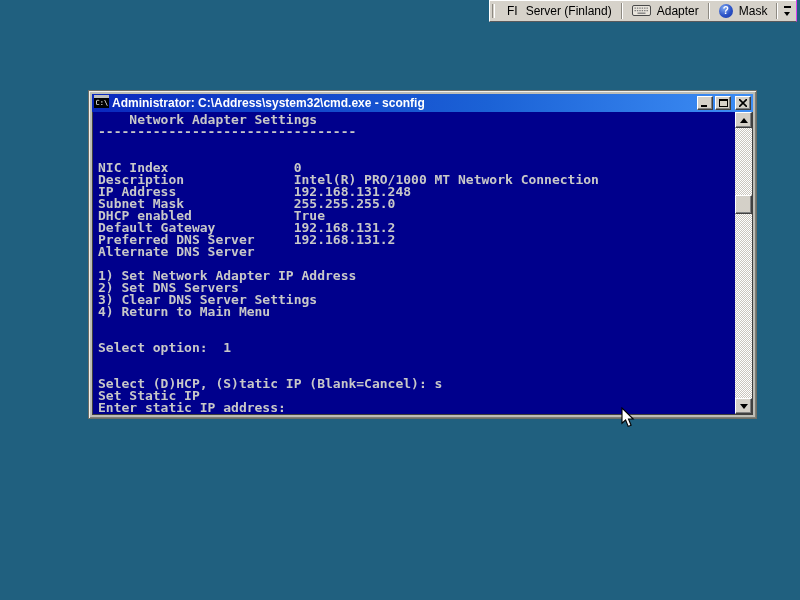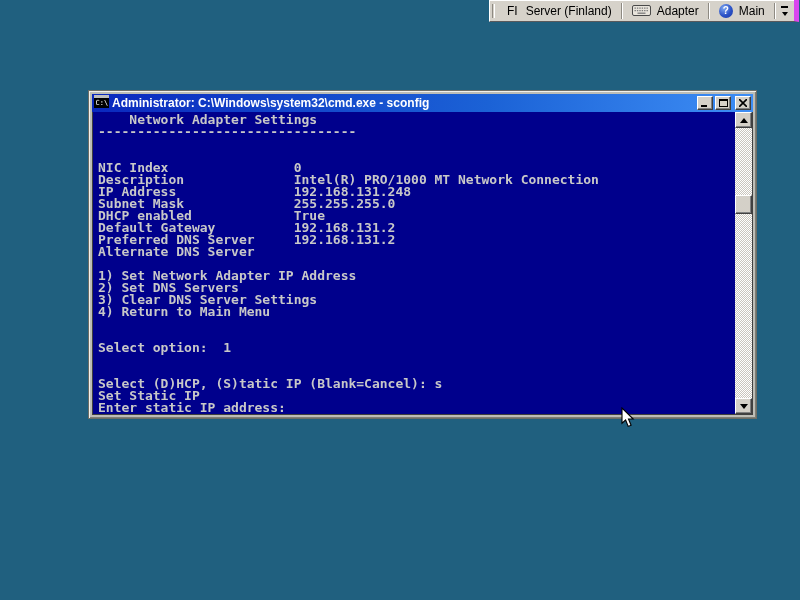--- a/index.html
+++ b/index.html
@@ -10,21 +10,21 @@
     position:relative; width:800px; height:600px;
     background:#20607F; overflow:hidden;
   }
 
   
   .langbar {
     position:absolute; left:489px; top:0; height:22px;
     display:flex; align-items:center;
     background:#D6D2CA;
     border-left:1px solid #FFFFFF;
-    border-right:5px solid #d946ef;
+    border-right:1px solid #d946ef;
     border-bottom:1px solid #5A5A5C;
     box-shadow: inset 0 1px 0 #FFFFFF;
     font-size:12px; color:#000;
   }
   .lb-grip {
     width:3px; height:14px; margin:0 3px 0 2px;
     border-left:1px solid #8E8A82; border-right:1px solid #FFFFFF;
   }
   .lb-section {
     display:flex; align-items:center; height:20px;
@@ -147,41 +147,41 @@
           <path d="M5.5,10.2 H13.5" stroke="#7A7A7A" stroke-width="1.3"></path>
         </svg>
       </span>
       <span>Adapter</span>
     </div>
 
     <div class="lb-sep"></div>
 
     <div class="lb-section">
       <span class="help-icon">?</span>
-      <span>Main</span>
+      <span>Mask</span>
     </div>
 
     <div class="lb-sep"></div>
 
     <div class="lb-arrows">
       <div class="lb-min-glyph"></div>
       <div class="lb-tri-down"></div>
     </div>
   </div>
 
   <div class="window">
     <div class="titlebar">
       <span>
         <svg width="15" height="13" viewBox="0 0 15 13">
           <rect x="0" y="0" width="15" height="13" fill="#000000"></rect>
           <rect x="0" y="0" width="15" height="3" fill="#BFBFBF"></rect>
           <text x="1.5" y="10" font-family="DejaVu Sans Mono, monospace" font-size="7" fill="#FFFFFF">C:\</text>
         </svg>
       </span>
-      <span class="title-text">Administrator: C:\Windows\system32\cmd.exe - sconfig</span>
+      <span class="title-text">Administrator: C:\Address\system32\cmd.exe - sconfig</span>
       <span class="winbtns">
         <button class="winbtn">
           <svg width="8" height="8" viewBox="0 0 8 8">
               <rect x="0" y="6" width="6" height="2" fill="#000"></rect>
             </svg>
         </button>
         <button class="winbtn">
           <svg width="9" height="8" viewBox="0 0 9 8">
               <rect x="0.5" y="0.5" width="8" height="7" fill="none" stroke="#000"></rect>
               <rect x="0" y="0" width="9" height="2" fill="#000"></rect>

